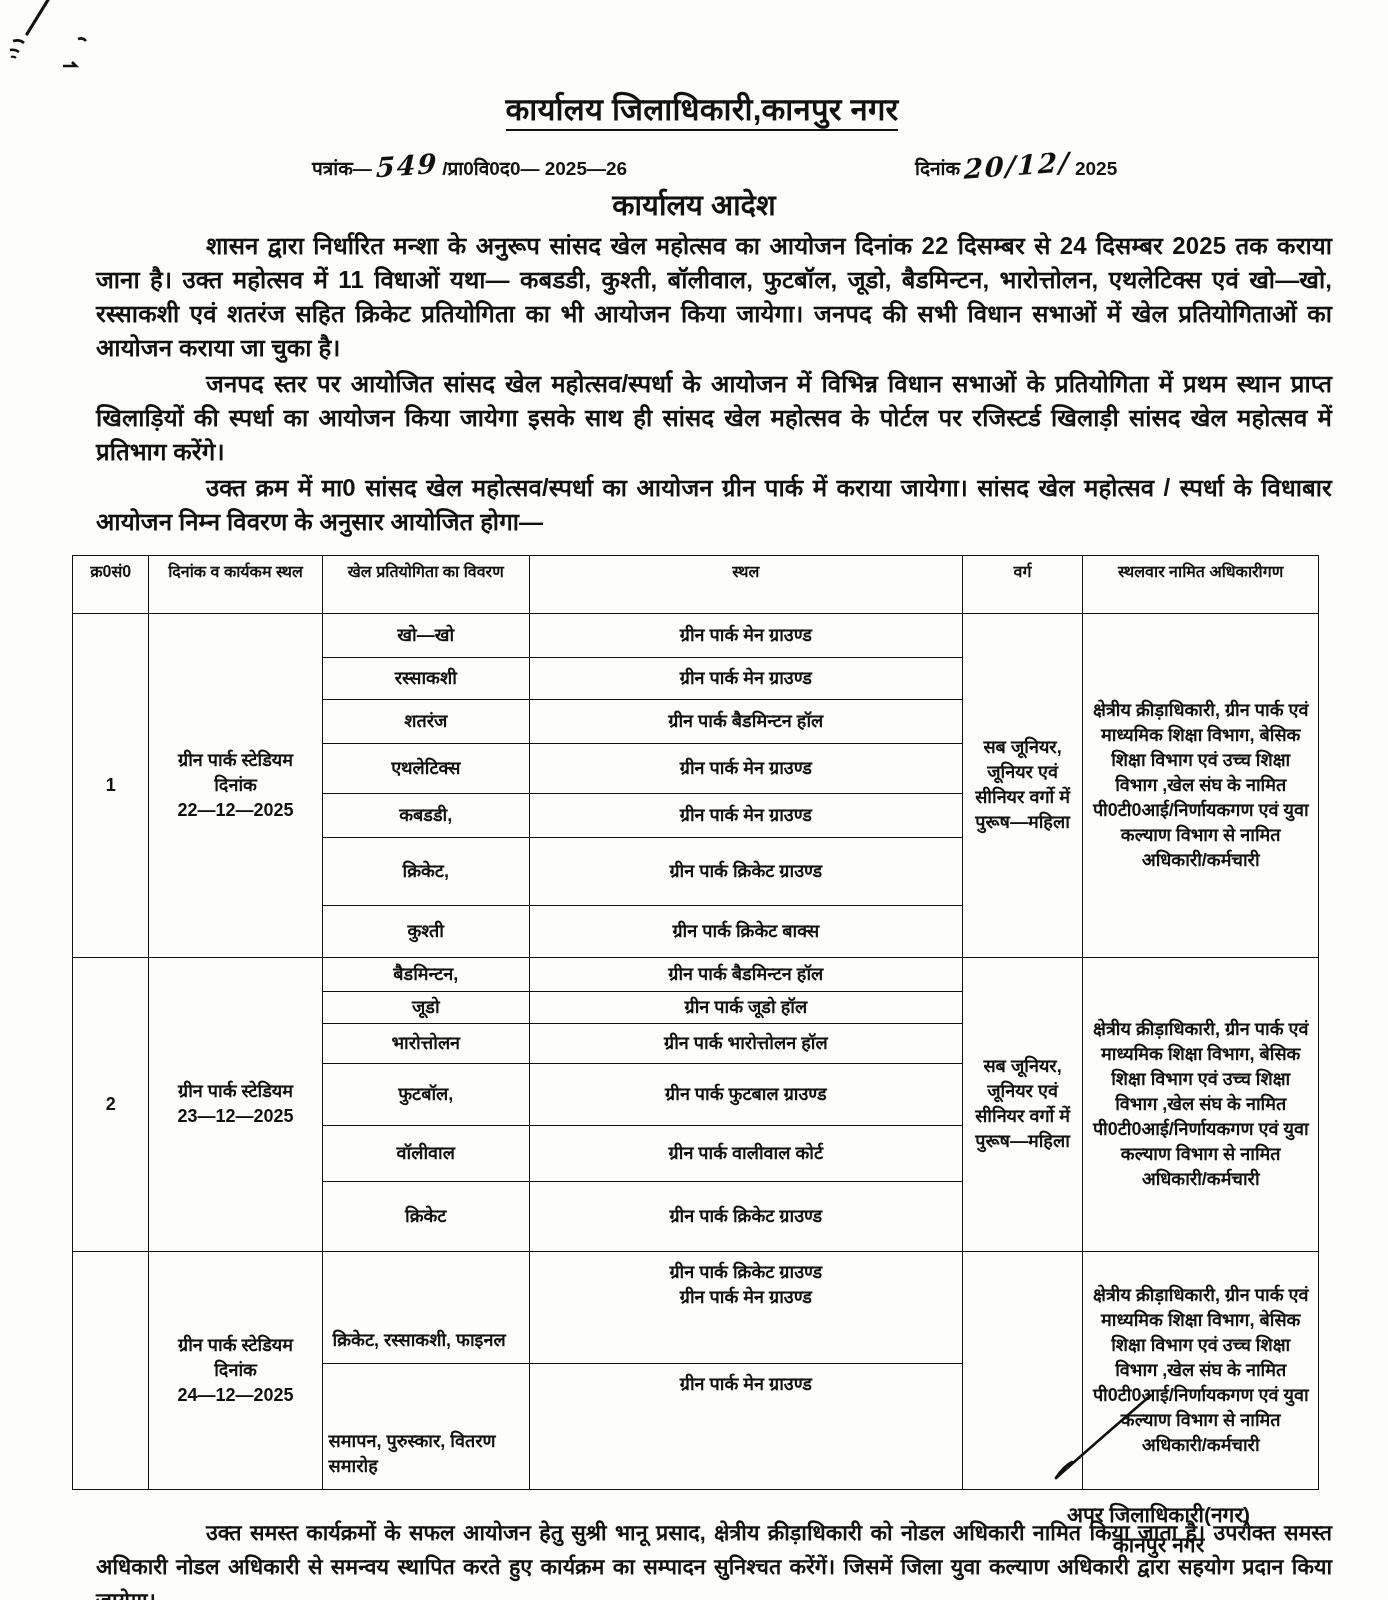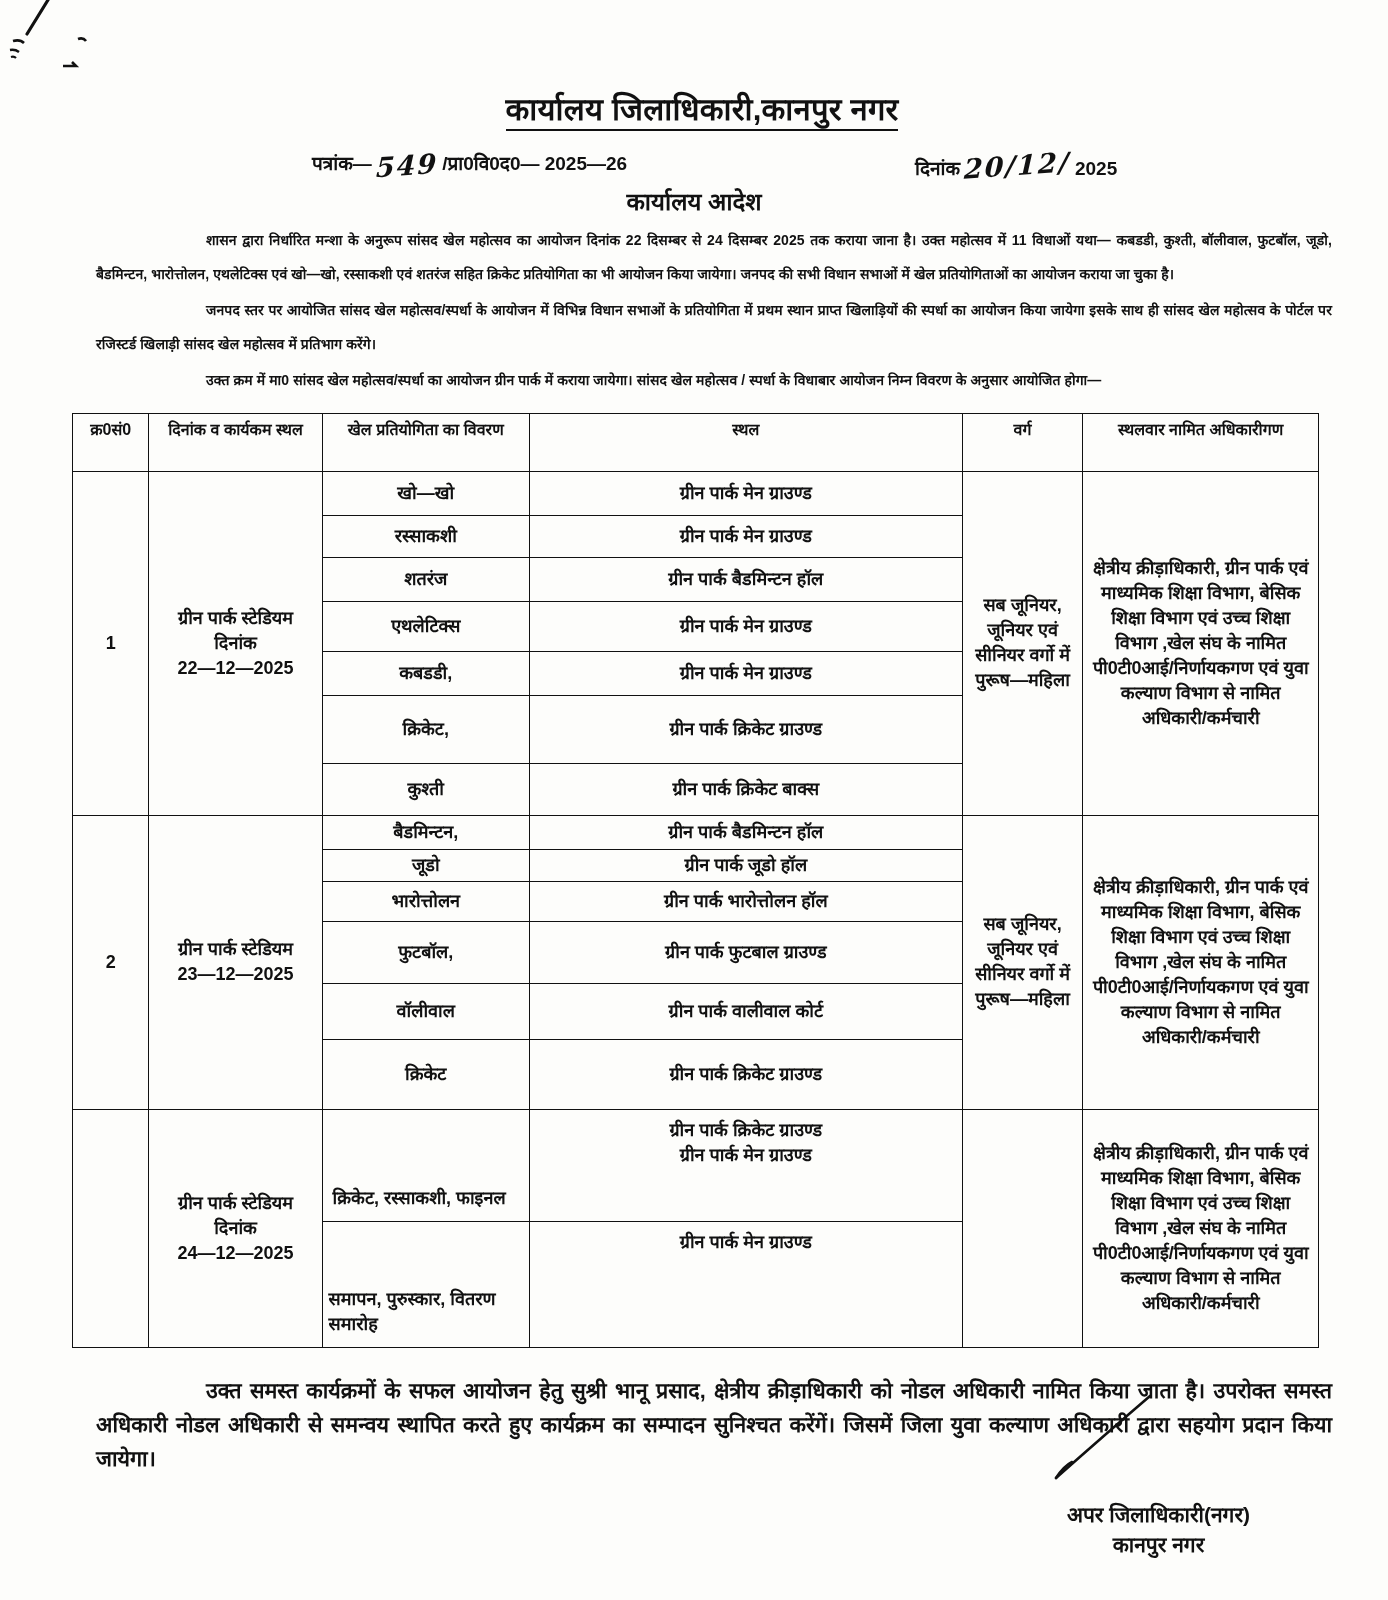--- a/index.html
+++ b/index.html
@@ -36,44 +36,44 @@
   }
   .doc-title span { border-bottom: 2px solid #111; padding-bottom: 2px; }
 
   .ref-row {
     position: relative;
     margin-top: 20px;
     height: 40px;
     font-size: 19px;
     font-weight: 700;
   }
-  .ref-left { position:absolute; left: 312px; top: 2px; white-space: nowrap; display:flex; align-items:flex-start; }
+  .ref-left { position:absolute; left: 312px; top: 2px; white-space: nowrap; display:flex; align-items:flex-end; }
   .ref-right { position:absolute; left: 915px; top: 2px; white-space: nowrap; display:flex; align-items:baseline; }
   .hand {
     font-family: "DejaVu Serif", serif;
     font-style: italic;
     font-size: 27px;
     font-weight: 700;
     transform: rotate(-4deg) skewX(-6deg);
     display: inline-block;
     padding: 0 4px;
     letter-spacing: 2px;
   }
   .sub-title {
     text-align: center;
-    font-size: 24px;
+    font-size: 29px;
     font-weight: 700;
     margin-top: -4px;
     margin-bottom: 6px;
   }
 
   
   .body-wrap { padding: 0 56px 0 96px; }
   p.para {
-    font-size: 14px;
+    font-size: 24px;
     line-height: 34px;
     text-align: justify;
     text-justify: inter-word;
     margin: 0 0 2px 0;
     text-indent: 110px;
     font-weight: 600;
     letter-spacing: 0.1px;
   }
 
   

